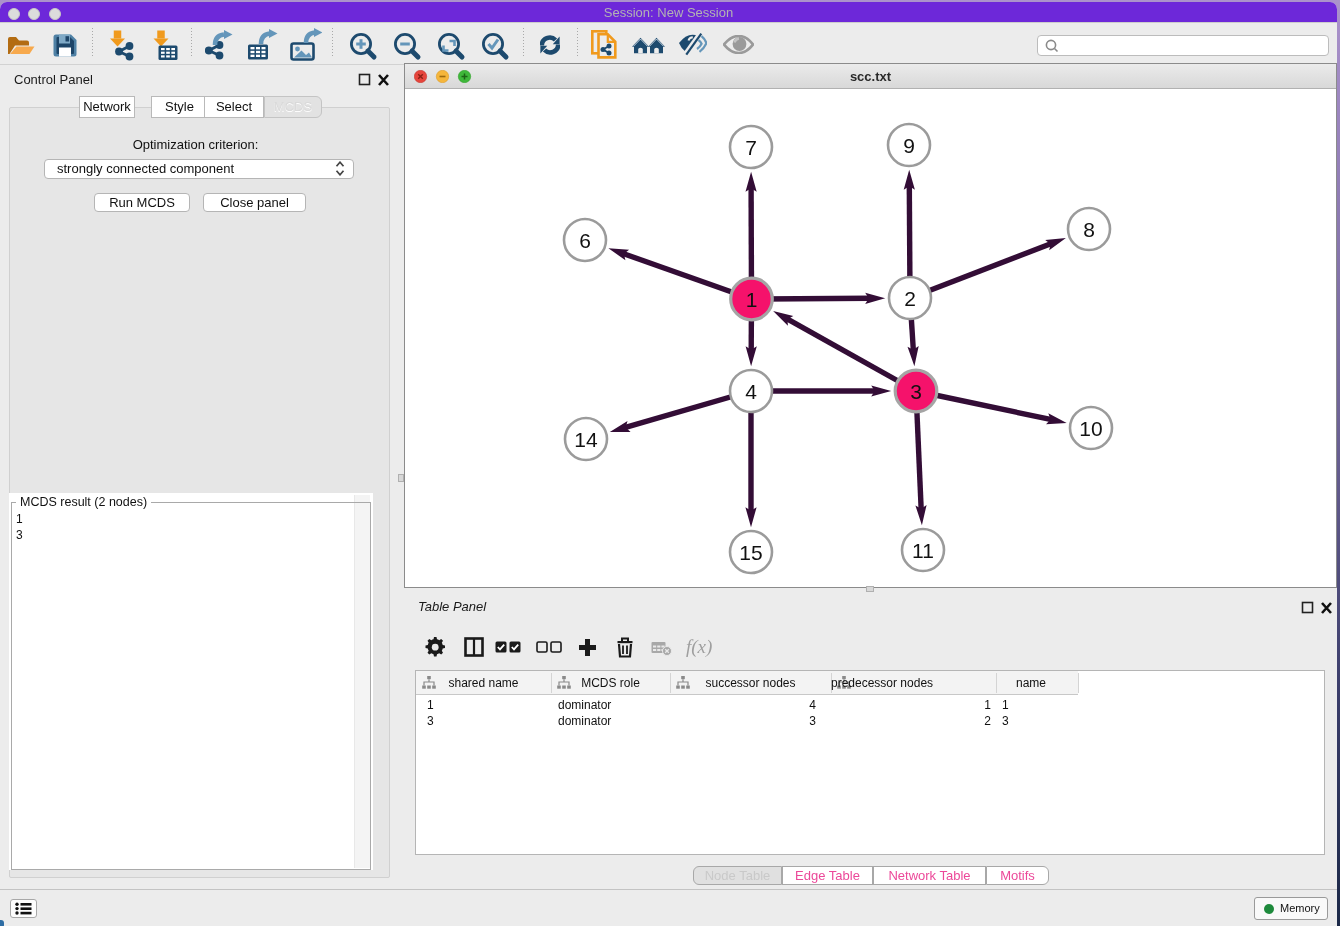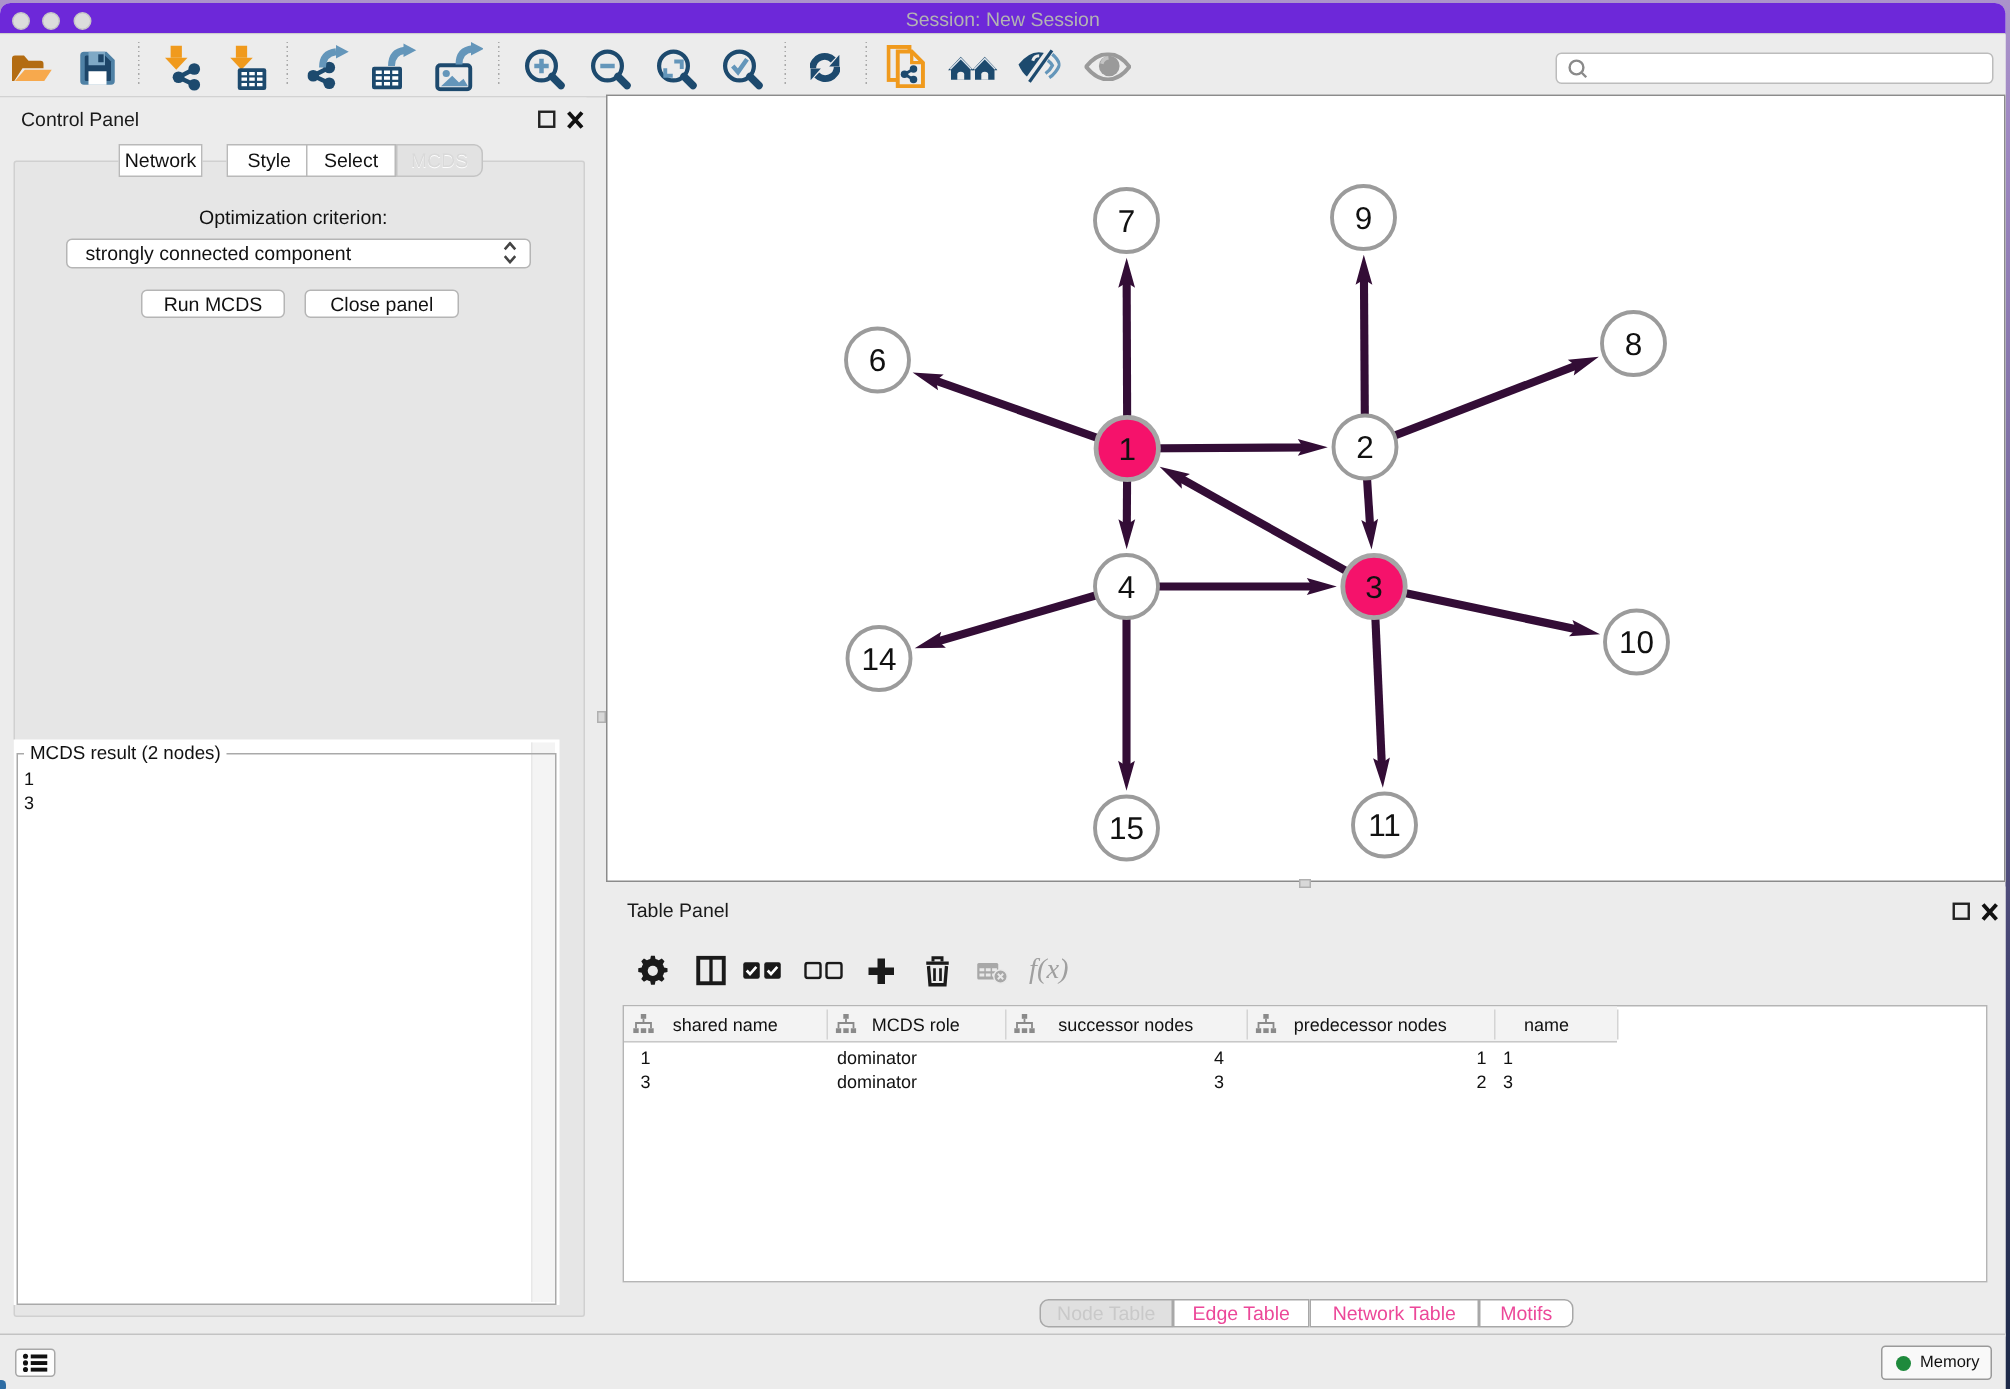--- a/index.html
+++ b/index.html
@@ -32,21 +32,21 @@
   #mcds-legend { position:absolute; left:4px; top:-8px; background:#fff; font-size:12.5px; color:#111; padding:0 4px; }
   #mcds-scroll { position:absolute; right:3px; top:2px; width:16px; height:373px; background:#f4f4f4; border-left:1px solid #e8e8e8; }
 
   
   #netwin { position:absolute; left:404px; top:61px; width:933px; height:525px; border:1px solid #8b8b8b; background:#fff; }
   #nettitle { position:absolute; left:0; top:0; width:931px; height:25px; background:linear-gradient(180deg,#ebebeb,#d8d8d8); border-bottom:1px solid #b1b1b1; }
   #nettitle span { position:absolute; width:100%; text-align:center; top:5px; font-size:13px; font-weight:bold; color:#2a2a2a; }
 
   
   #tpanel { position:absolute; left:404px; top:589px; width:933px; height:300px; background:#ececec; }
-  #tpanel-title { position:absolute; left:14px; top:8px; font-size:13px; color:#1a1a1a; }
+  #tpanel-title { position:absolute; left:14px; top:8px; font-size:13px; color:#1a1a1a;font-style:italic; }
   #ttable { position:absolute; left:11px; top:79px; width:910px; height:185px; background:#fff; border:1px solid #b5b5b5; }
   #thead { position:absolute; left:0; top:0; width:662px; height:24px; background:#f3f3f3; border-bottom:1px solid #c8c8c8; }
   .thsep { position:absolute; top:2px; width:1px; height:20px; background:#d4d4d4; }
   .thlabel { position:absolute; top:5px; font-size:12px; color:#111; }
   .trow { position:absolute; font-size:12px; color:#111; }
   .btab { position:absolute; top:275px; height:19px; border:1px solid #a8a8a8; background:#fff; font-size:13px; color:#ec4899; text-align:center; line-height:18px; }
 
   
   #statusbar { position:absolute; left:0; top:887px; width:1337px; height:37px; background:#ececec; border-top:1px solid #c3c3c3; }
   #listbtn { position:absolute; left:10px; top:9px; width:27px; height:19px; background:#fdfdfd; border:1px solid #a8a8a8; border-radius:3px; }
@@ -220,20 +220,31 @@
     <div id="mcds-white">
       <div id="mcds-scroll"></div>
       <div id="mcds-fs">
         <div id="mcds-legend">MCDS result (2 nodes)</div>
       </div>
       <div style="position:absolute; left:7px; top:18px; line-height:16px;">1<br>3</div>
     </div>
   </div>
 
   <div id="netwin">
+    <div id="nettitle">
+      <svg class="abs" style="left:9px; top:6px;" width="60" height="13" viewBox="0 0 60 13">
+          <circle cx="6.5" cy="6.5" r="6.2" fill="#e6453c" stroke="#c43b32" stroke-width="0.6"></circle>
+          <path d="M4.2,4.2 L8.8,8.8 M8.8,4.2 L4.2,8.8" stroke="#8c1f15" stroke-width="1.4"></path>
+          <circle cx="28.5" cy="6.5" r="6.2" fill="#f5b63c" stroke="#dd9e2c" stroke-width="0.6"></circle>
+          <path d="M25.5,6.5 H31.5" stroke="#9a6a10" stroke-width="1.6"></path>
+          <circle cx="50.5" cy="6.5" r="6.2" fill="#3fb73a" stroke="#35a52f" stroke-width="0.6"></circle>
+          <path d="M50.5,3.5 V9.5 M47.5,6.5 H53.5" stroke="#1c6416" stroke-width="1.5"></path>
+        </svg>
+        <span>scc.txt</span>
+    </div>
     <svg class="abs" style="left:1px; top:26px;" width="931" height="498" viewBox="405 89 931 498" font-family="Liberation Sans, sans-serif">
         <line x1="750.5" y1="298.0" x2="750.1" y2="186.3" stroke="#330d36" stroke-width="5.4"></line>
         <polygon points="750.1,170.8 755.7,190.8 750.1,187.3 744.5,190.8" fill="#330d36"></polygon>
         <line x1="750.5" y1="298.0" x2="622.0" y2="252.5" stroke="#330d36" stroke-width="5.4"></line>
         <polygon points="607.4,247.3 628.1,248.7 622.9,252.8 624.4,259.2" fill="#330d36"></polygon>
         <line x1="750.5" y1="298.0" x2="868.7" y2="297.3" stroke="#330d36" stroke-width="5.4"></line>
         <polygon points="884.2,297.2 864.2,302.9 867.7,297.3 864.2,291.7" fill="#330d36"></polygon>
         <line x1="750.5" y1="298.0" x2="750.2" y2="349.7" stroke="#330d36" stroke-width="5.4"></line>
         <polygon points="750.1,365.2 744.6,345.2 750.2,348.7 755.8,345.2" fill="#330d36"></polygon>
         <line x1="909.0" y1="297.0" x2="908.3" y2="184.3" stroke="#330d36" stroke-width="5.4"></line>
@@ -356,21 +367,21 @@
           </svg>
           <div class="thlabel" style="left:254px; width:161px; text-align:center;">successor nodes</div>
           <div class="thsep" style="left:415px;"></div>
           <svg class="thico" style="position:absolute; left:421px; top:5px;" width="14" height="13" viewBox="0 0 14 13">
             <rect x="5.2" y="0" width="3.6" height="3.2" fill="#8a8a8a"></rect>
             <path d="M7,3.2 V6 M2,9.5 V6 H12 V9.5" fill="none" stroke="#8a8a8a" stroke-width="1.2"></path>
             <rect x="0.2" y="9.5" width="3.6" height="3.2" fill="#8a8a8a"></rect>
             <rect x="5.2" y="9.5" width="3.6" height="3.2" fill="#8a8a8a"></rect>
             <rect x="10.2" y="9.5" width="3.6" height="3.2" fill="#8a8a8a"></rect>
           </svg>
-          <div class="thlabel" style="left:415px; width:165px; text-align:center;">predecessor nodes</div>
+          <div class="thlabel" style="left:415px; width:165px; ">predecessor nodes</div>
           <div class="thsep" style="left:580px;"></div>
           <div class="thlabel" style="left:580px; width:70px; text-align:center;">name</div>
           <div class="thsep" style="left:662px;"></div>
       </div>
       <div class="trow" style="left:11px; top:27px;">1</div>
         <div class="trow" style="left:142px; top:27px;">dominator</div>
         <div class="trow" style="left:254px; top:27px; width:146px; text-align:right;">4</div>
         <div class="trow" style="left:415px; top:27px; width:160px; text-align:right;">1</div>
         <div class="trow" style="left:586px; top:27px;">1</div>
         <div class="trow" style="left:11px; top:43px;">3</div>

